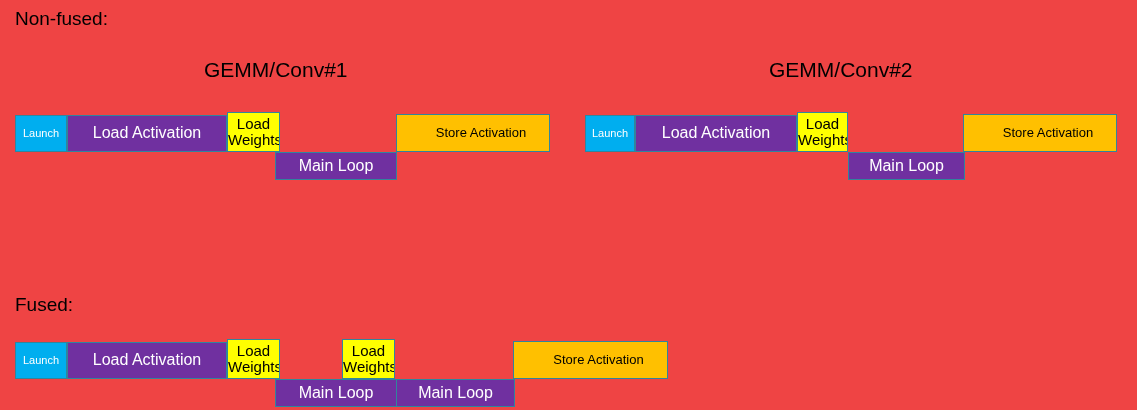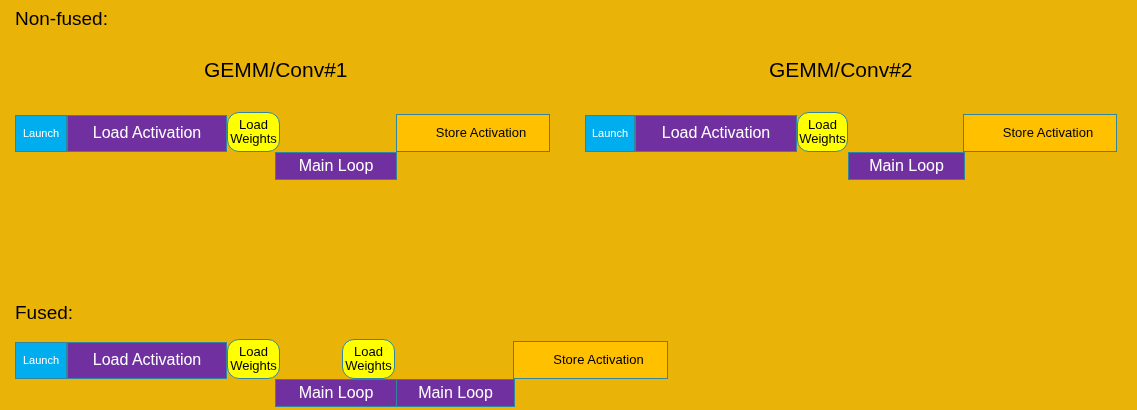--- a/index.html
+++ b/index.html
@@ -9,21 +9,21 @@
     background: #ffffff;
   }
   body {
     font-family: "Liberation Sans", sans-serif;
     -webkit-font-smoothing: antialiased;
   }
   #canvas {
     position: relative;
     width: 1137px;
     height: 410px;
-    background: #eab308;
+    background: #ef4444;
     overflow: hidden;
   }
   .section-label {
     position: absolute;
     font-size: 19px;
     line-height: 1;
     color: #000000;
     white-space: nowrap;
     letter-spacing: 0px;
   }
@@ -58,38 +58,37 @@
     font-size: 11px;
   }
   .bar.purple {
     background: #7030a0;
     color: #ffffff;
     font-size: 16px;
   }
   .bar.yellow {
     background: #ffff00;
     color: #000000;
-    font-size: 13px;
-    border-radius: 12px;
+    font-size: 15px;
   }
   .bar.orange {
     background: #ffc000;
     color: #000000;
     font-size: 13px;
     padding-left: 16px;
   }
 </style>
 </head>
 <body>
 
 <div id="canvas">
 
   <div id="section-labels">
       <div class="section-label" style="left: 15px; top: 9px;">Non-fused:</div>
-      <div class="section-label" style="left: 15px; top: 303px; text-align: center;">Fused:</div>
+      <div class="section-label" style="left: 15px; top: 295px; text-align: center;">Fused:</div>
     </div>
 
   <div id="group-titles">
       <div class="group-title" style="left: 204px; top: 59px;">GEMM/Conv#1</div>
       <div class="group-title" style="left: 769px; top: 59px;">GEMM/Conv#2</div>
     </div>
 
   <div id="bar-layer">
       <div class="bar launch" style="left: 15px; top: 115px; width: 52px; height: 37px;">
         <span class="bar-label">Launch</span>

